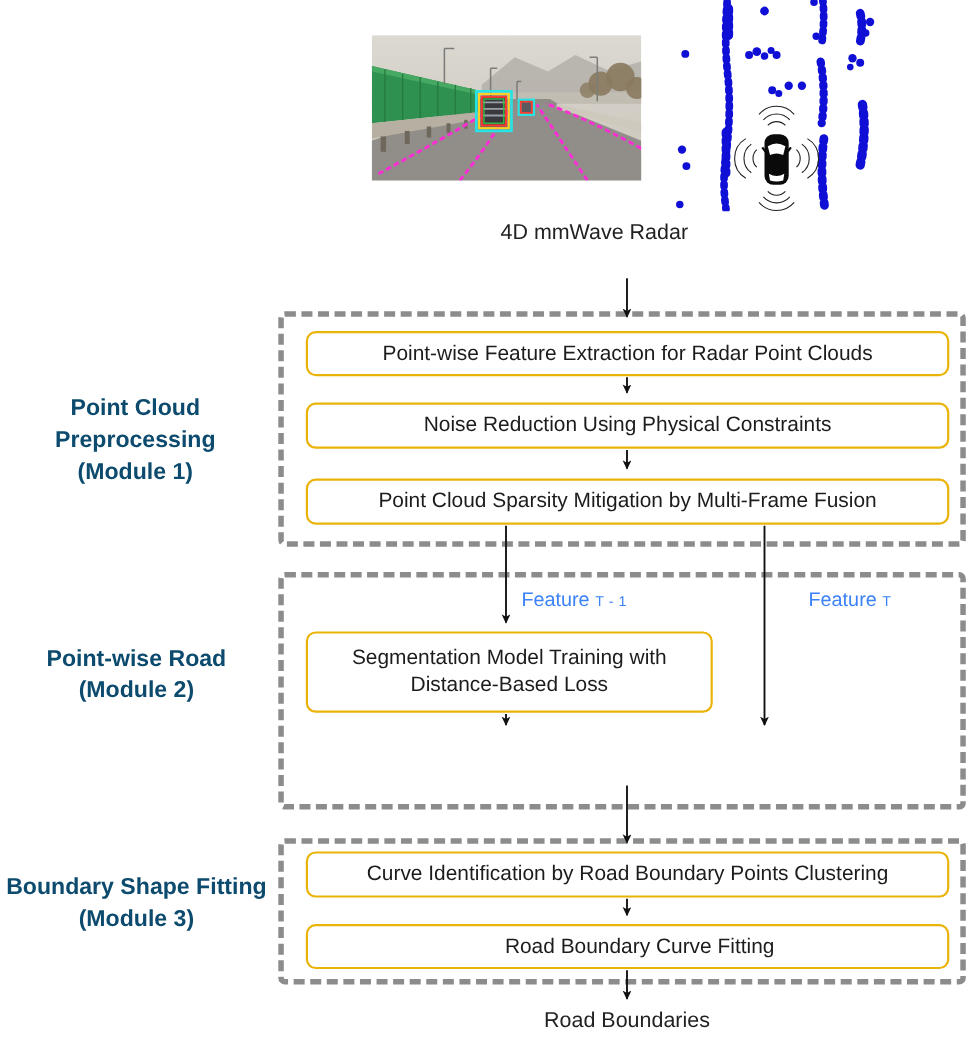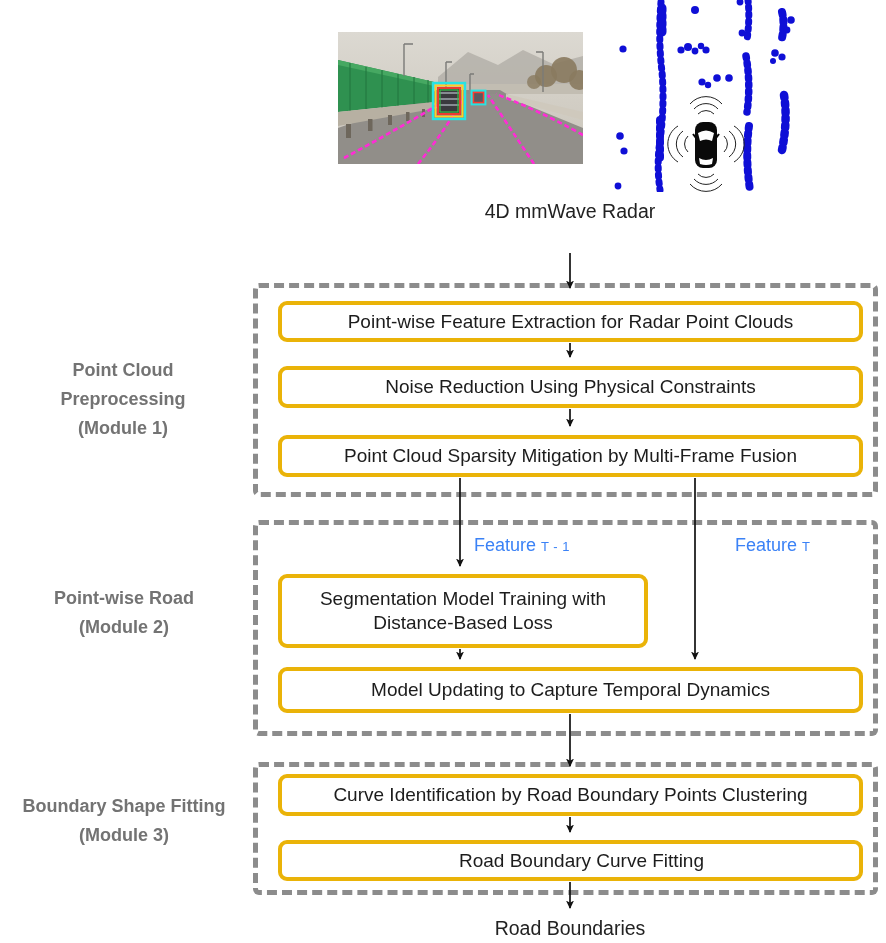--- a/index.html
+++ b/index.html
@@ -6,53 +6,53 @@
   .canvas{
     position:relative;width:886px;height:943px;background:#ffffff;overflow:hidden;
     font-family:"Liberation Sans","DejaVu Sans",sans-serif;color:#1c1c1c;
   }
   
   .road-photo{position:absolute;left:338px;top:32px;width:245px;height:132px;}
   .radar-plot{position:absolute;left:605px;top:0px;width:205px;height:192px;}
   .road-photo svg,.radar-plot svg{display:block;width:100%;height:100%;}
   
   .caption{
-    position:absolute;left:455px;top:197px;width:230px;text-align:center;
+    position:absolute;left:455px;top:197px;width:230px;text-align:left;
     font-size:19.5px;line-height:28px;color:#222;
   }
   .out-caption{
     position:absolute;left:455px;top:917px;width:230px;text-align:center;
     font-size:19.5px;color:#222;
   }
   
   .module{
     position:absolute;left:253px;width:625px;box-sizing:border-box;
     border:5px dashed #8c8c8c;border-radius:6px;background:transparent;
   }
   .module.m1{top:283px;height:214px;}
   .module.m2{top:520px;height:216px;}
   .module.m3{top:762px;height:133px;}
   
   .pbox{
     position:absolute;box-sizing:border-box;background:#ffffff;
-    border:4px solid #eab308;border-radius:9px;
+    border:2px solid #eab308;border-radius:9px;
     display:flex;align-items:center;justify-content:center;text-align:center;
     font-size:19px;color:#1c1c1c;padding:0 10px;line-height:24px;
   }
   .b11{left:278px;top:301px;width:585px;height:41px;}
   .b12{left:278px;top:366px;width:585px;height:42px;}
   .b13{left:278px;top:435px;width:585px;height:42px;}
   .b21{left:278px;top:574px;width:370px;height:74px;}
   .b22{left:278px;top:667px;width:585px;height:46px;}
   .b31{left:278px;top:774px;width:585px;height:42px;}
   .b32{left:278px;top:840px;width:585px;height:41px;padding-left:32px;}
   
   .side-label{
-    position:absolute;text-align:center;font-weight:bold;font-size:18px;
-    line-height:29px;color:#737373;
+    position:absolute;text-align:center;font-weight:bold;font-size:21px;
+    line-height:29px;color:#0c4a6e;
   }
   .l1{left:8px;top:356px;width:230px;}
   .l2{left:0px;top:584px;width:248px;}
   .l3{left:0px;top:792px;width:248px;}
   
   .feat{
     position:absolute;font-size:18px;color:#3b82f6;white-space:nowrap;
   }
   .feat .sub{font-size:13px;letter-spacing:.5px;margin-left:5px;}
   .fprev{left:474px;top:535px;}
@@ -229,21 +229,20 @@
       <path d="M570,714 V766" marker-end="url(#arw)"></path>
       <path d="M570,817 V832" marker-end="url(#arw)"></path>
       <path d="M570,882 V908" marker-end="url(#arw)"></path>
     </g>
   </svg>
 
   <div class="pbox b11">Point-wise Feature Extraction for Radar Point Clouds</div>
   <div class="pbox b12">Noise Reduction Using Physical Constraints</div>
   <div class="pbox b13">Point Cloud Sparsity Mitigation by Multi-Frame Fusion</div>
   <div class="pbox b21">Segmentation Model Training with Distance-Based Loss</div>
-  <div class="pbox b22">Model Updating to Capture Temporal Dynamics</div>
   <div class="pbox b31">Curve Identification by Road Boundary Points Clustering</div>
   <div class="pbox b32">Road Boundary Curve Fitting</div>
 
   <div class="feat fprev">
     <span>Feature</span><span class="sub">T - 1</span>
   </div>
   <div class="feat fcurr">
     <span>Feature</span><span class="sub">T</span>
   </div>
 

